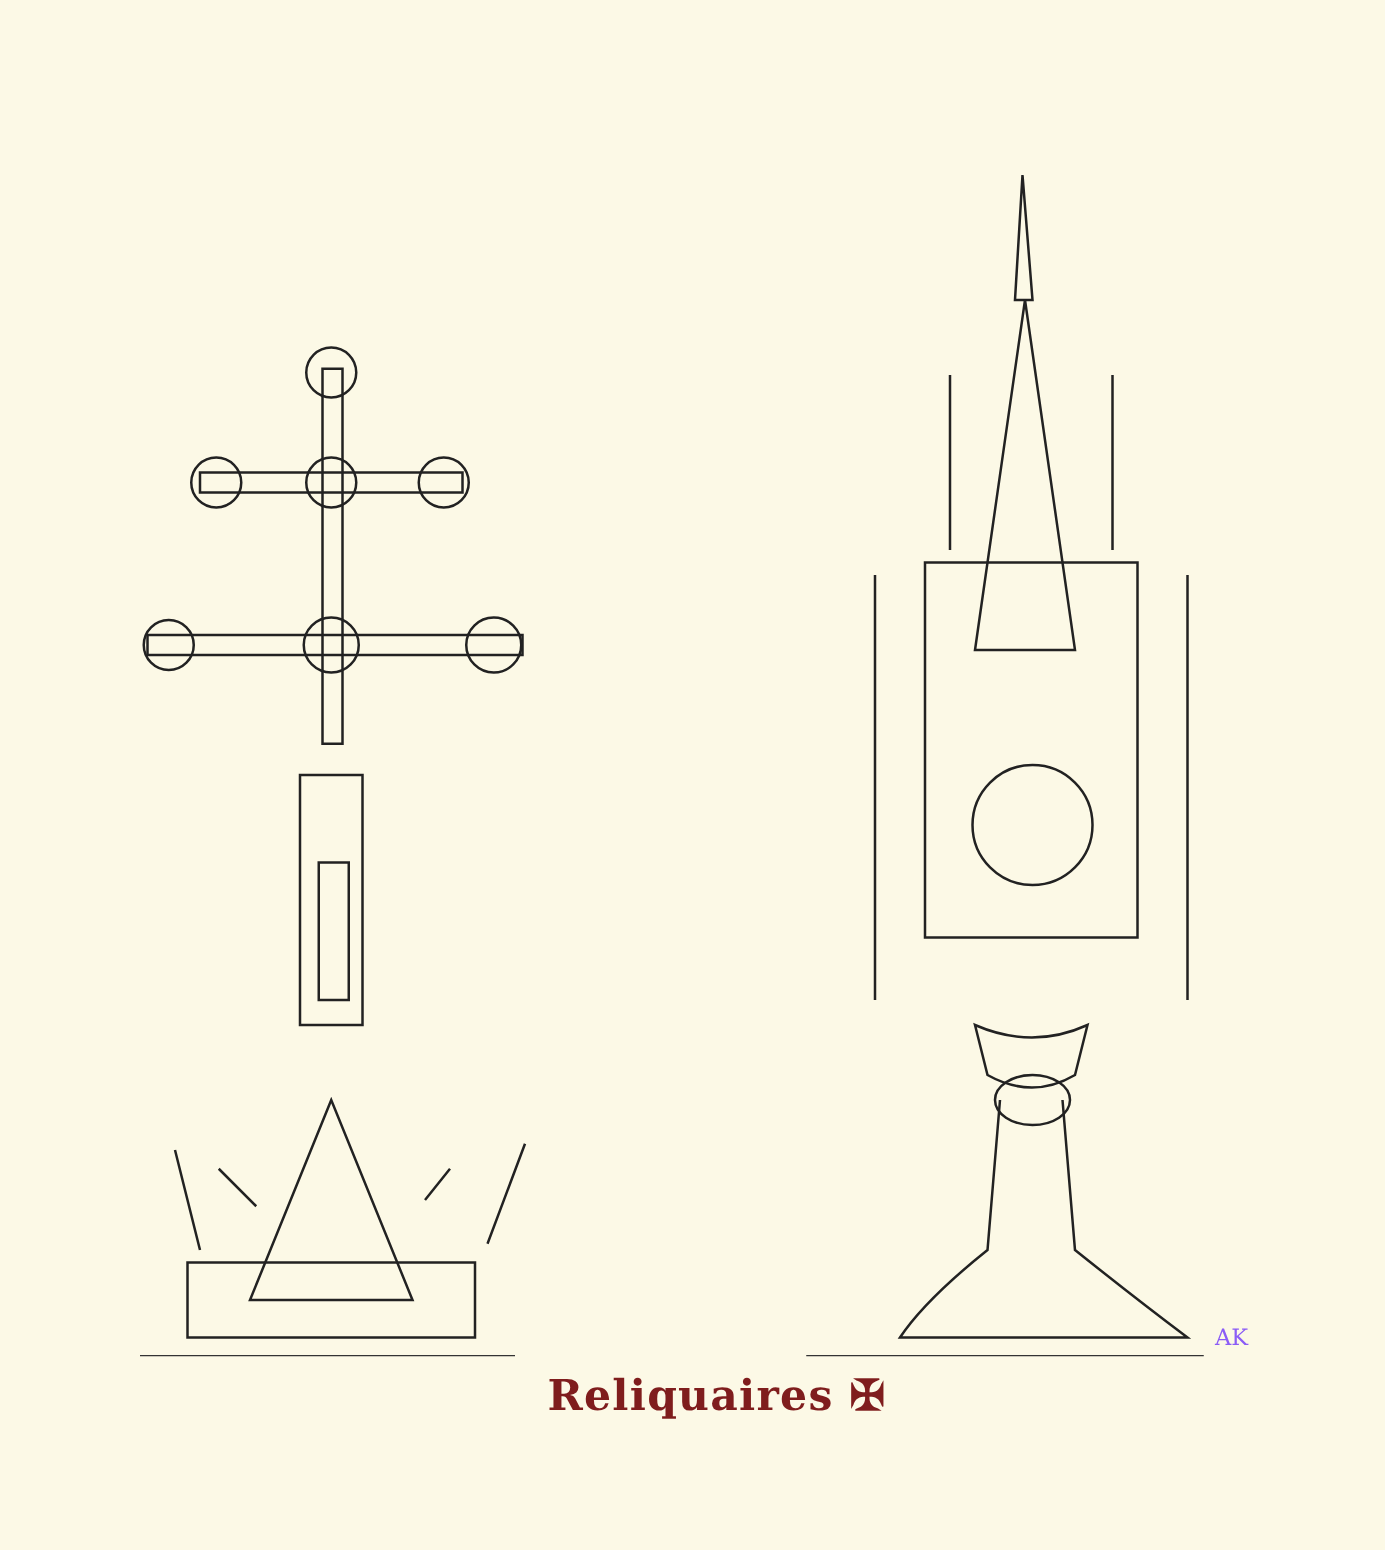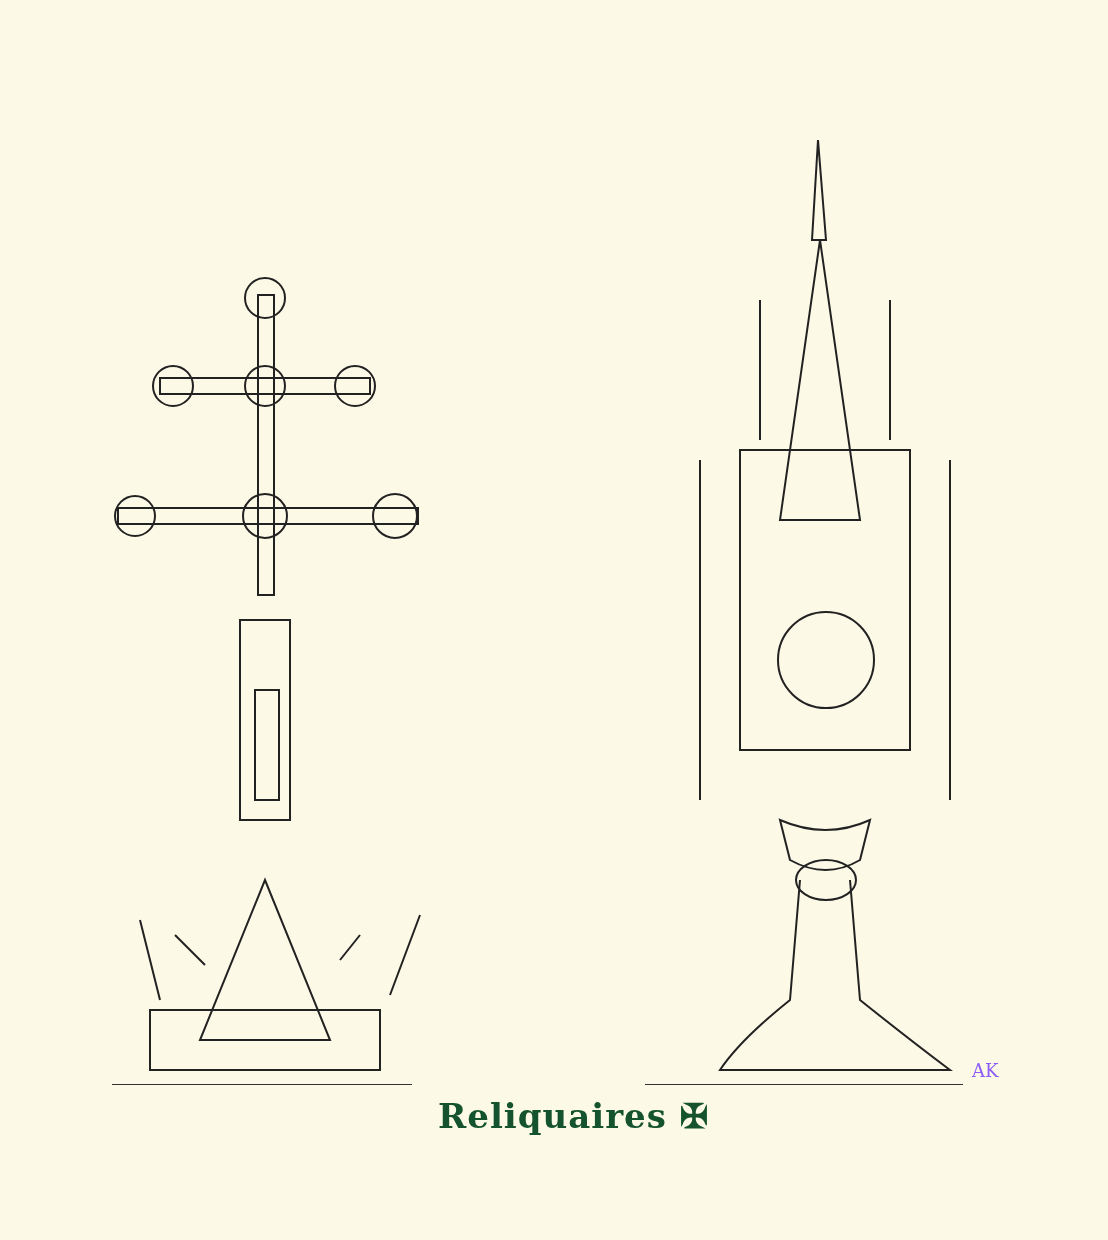--- a/index.html
+++ b/index.html
@@ -1,18 +1,18 @@
 <!DOCTYPE html>
 <html><head>
 <meta charset="utf-8">
 <style>
   html,body{margin:0;padding:0;}
   body{width:1108px;height:1240px;background:#fcf9e6;position:relative;overflow:hidden;font-family:"DejaVu Serif",serif;}
   .ground{position:absolute;height:1px;background:#333;top:1084px;}
-  .caption{position:absolute;left:438px;top:1096px;font-size:34px;font-weight:bold;color:#14532d;letter-spacing:1px;font-family:"DejaVu Serif",serif;}
+  .caption{position:absolute;left:438px;top:1096px;font-size:34px;font-weight:bold;color:#7f1d1d;letter-spacing:1px;font-family:"DejaVu Serif",serif;}
   .mono{position:absolute;left:972px;top:1060px;font-size:18px;color:#8b5cf6;}
   svg{position:absolute;left:0;top:0;}
 </style>
 </head>
 <body>
 
 <svg width="1108" height="1240" stroke="#222" fill="none" stroke-width="2">
 
   <g>
     <rect x="258" y="295" width="16" height="300"></rect>

